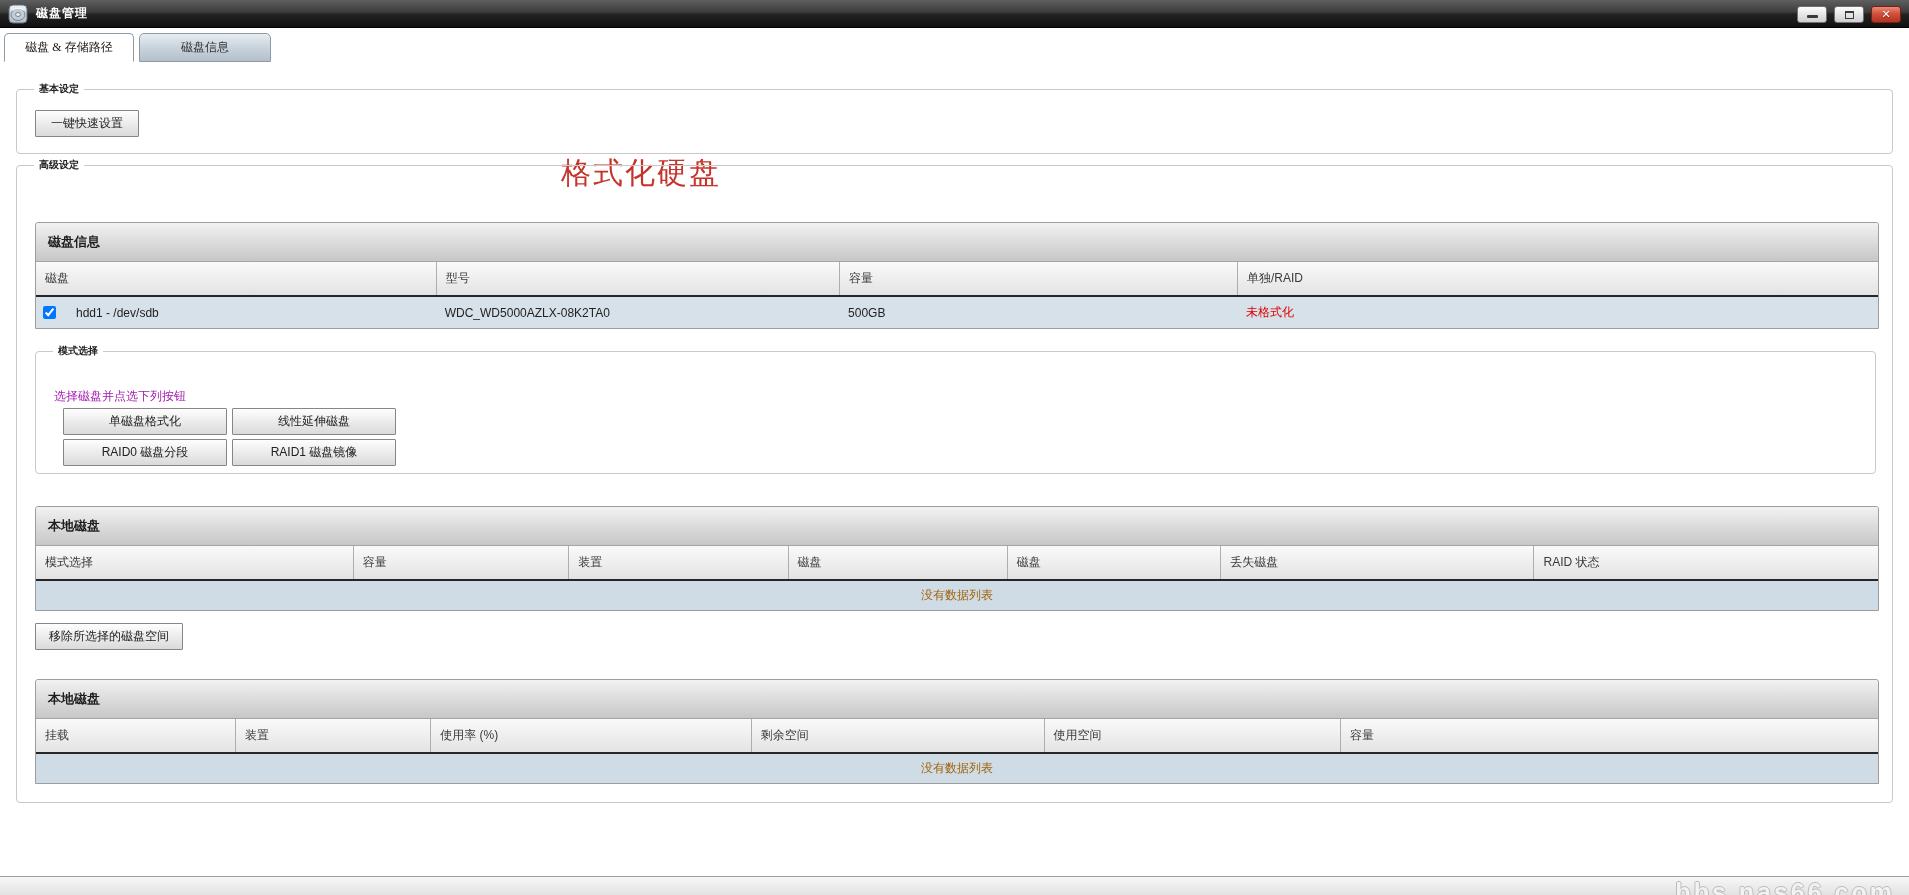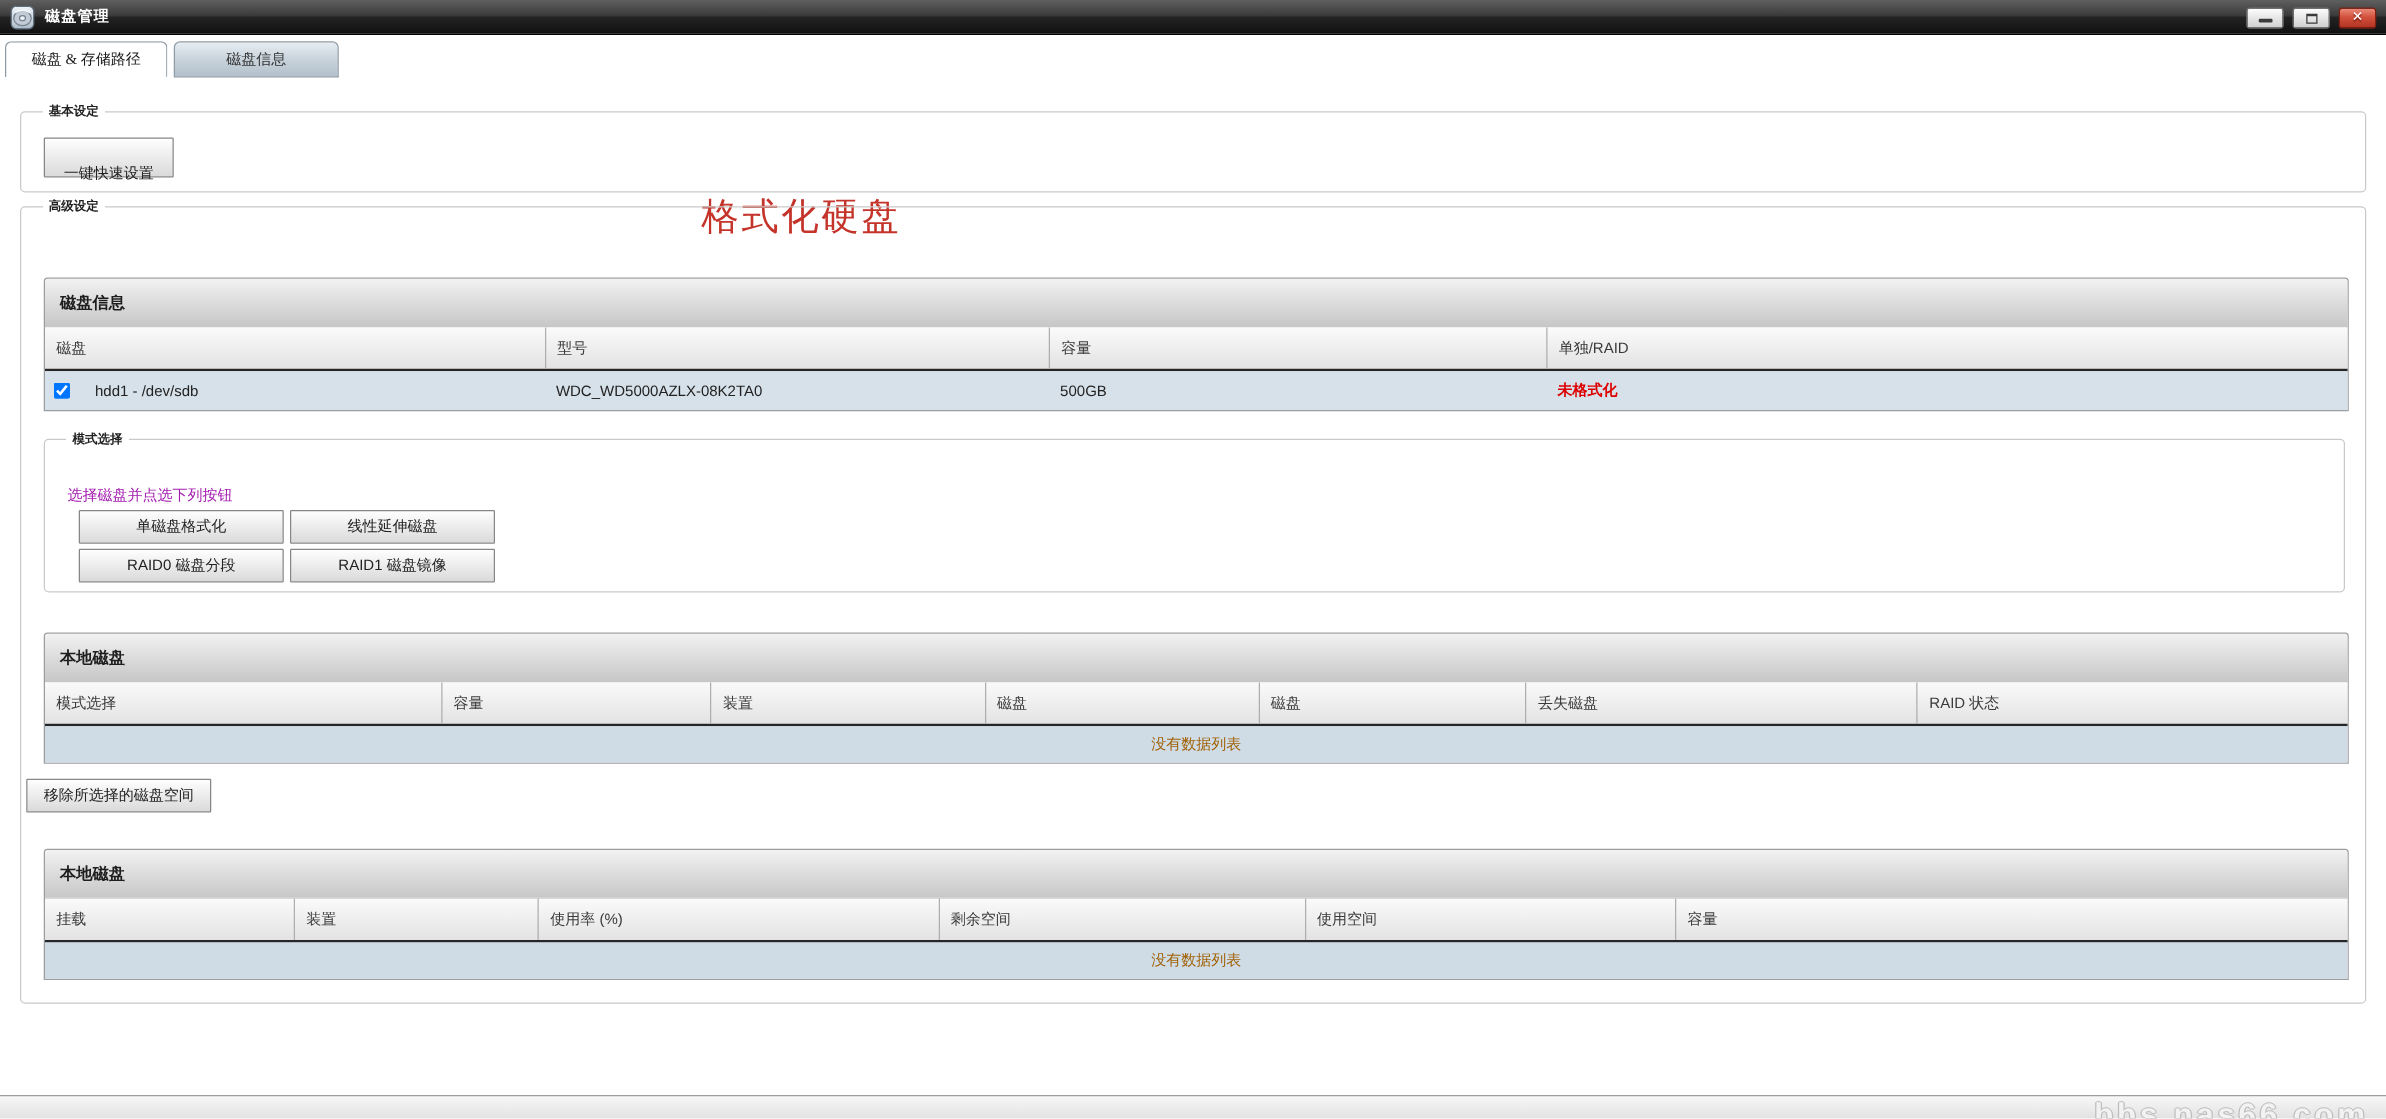--- a/index.html
+++ b/index.html
@@ -63,22 +63,22 @@
   .fs-mode { left:18px; top:172px; width:1841px; height:130px; position:absolute; }
 
   
   .btn {
     display:inline-block; height:27px; line-height:25px;
     background: linear-gradient(#fefefe, #dadada);
     border:1px solid #868686; border-radius:1px;
     font-size:12px; color:#222; text-align:center; cursor:pointer;
     font-family: inherit;
   }
-  .btn-quick { margin:14px 0 0 18px; padding:15px 15px; }
-  .btn-remove { position:absolute; left:4px; top:451px; padding:0 13px; }
+  .btn-quick { margin:14px 0 0 18px; padding:0 15px; }
+  .btn-remove { position:absolute; left:18px; top:451px; padding:0 13px; }
 
   
   .panel {
     position:absolute; left:18px; width:1844px;
     border:1px solid #9d9d9d; border-radius:3px 3px 0 0; background:#fff;
   }
   .panel-title {
     height:39px; line-height:38px; padding-left:12px;
     font-weight:bold; font-size:13px; color:#1e1e1e;
     background: linear-gradient(#f2f2f2 0%, #dcdcdc 50%, #c7c7c7 100%);
@@ -92,21 +92,21 @@
   .hdr-cell {
     line-height:33px; padding-left:9px; color:#3a3a3a; overflow:hidden; white-space:nowrap;
   }
   .hdr-cell + .hdr-cell { border-left:1px solid #aeaeae; }
   .data-row { display:flex; height:31px; background:#d7e1ea; align-items:center; }
   .data-cell { padding-left:9px; overflow:hidden; white-space:nowrap; }
   .data-cell.with-check { display:flex; align-items:center; gap:20px; }
   .empty-row {
     height:29px; line-height:29px; background:#cfdce6; text-align:center; color:#a16207;
   }
-  .status-red { color:#dd0000; font-weight:bold; }
+  .status-red { color:#dd0000; font-weight:normal; }
 
   
   .t1c0{width:21.7%}.t1c1{width:21.9%}.t1c2{width:21.6%}.t1c3{width:34.8%}
   
   .t2c0{width:17.2%}.t2c1{width:11.7%}.t2c2{width:11.9%}.t2c3{width:11.9%}.t2c4{width:11.6%}.t2c5{width:17.0%}.t2c6{width:18.7%}
   
   .t3c0{width:10.8%}.t3c1{width:10.6%}.t3c2{width:17.4%}.t3c3{width:15.9%}.t3c4{width:16.1%}.t3c5{width:29.2%}
 
   .panel-diskinfo { top:50px; }
   .panel-raid { top:334px; }

